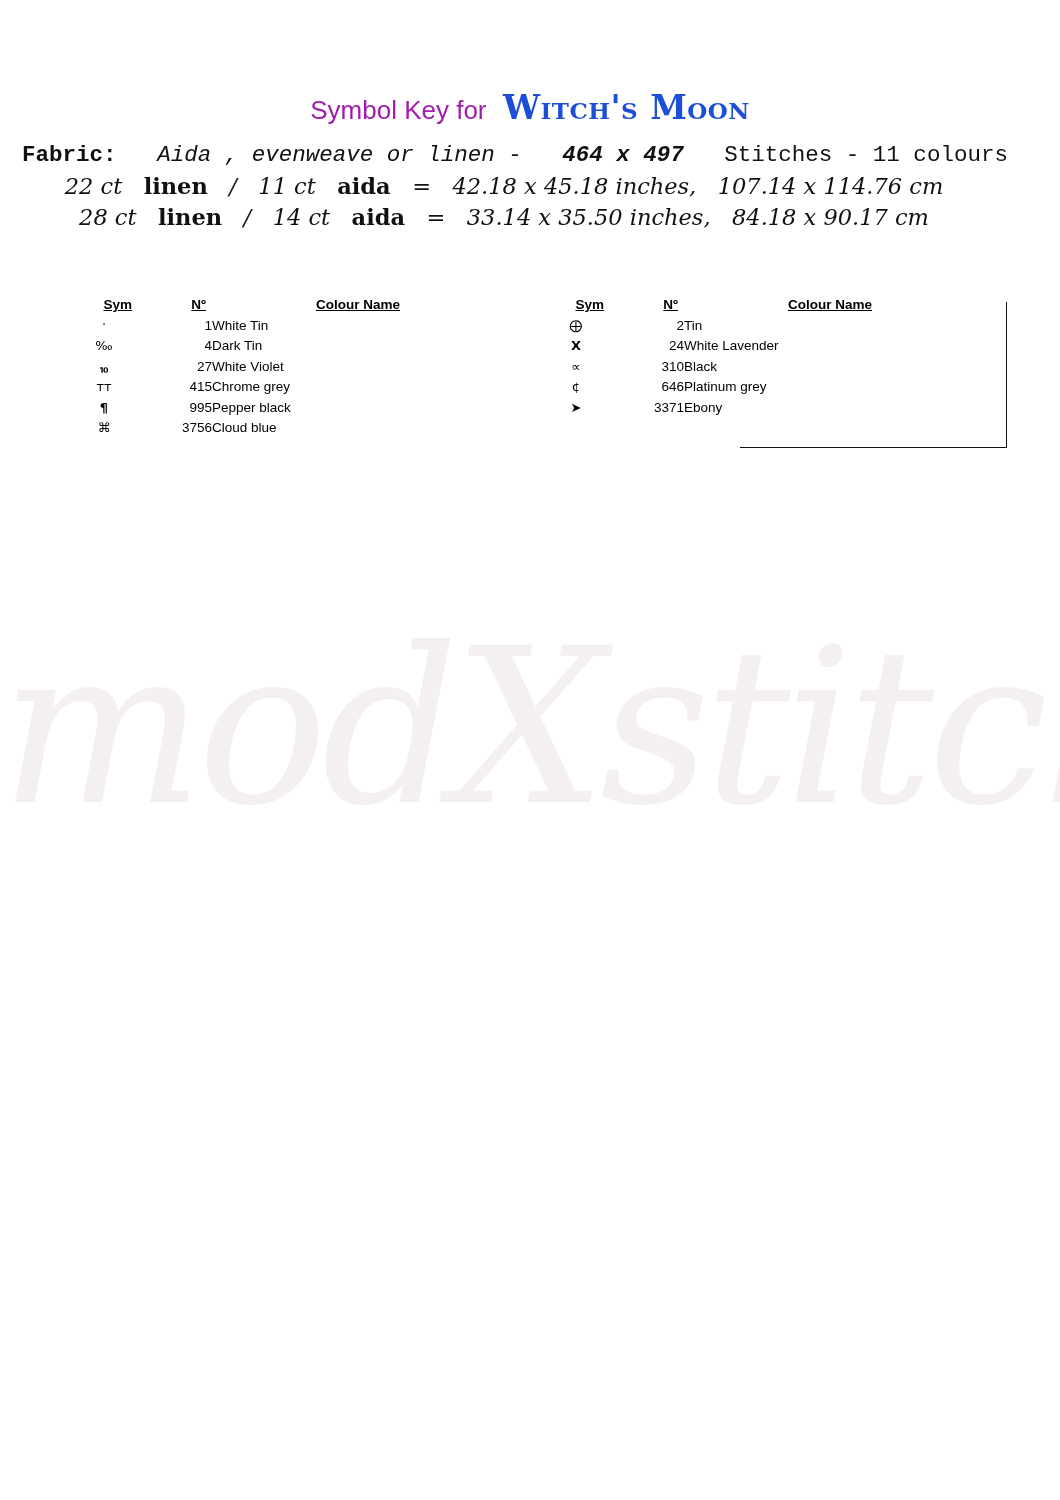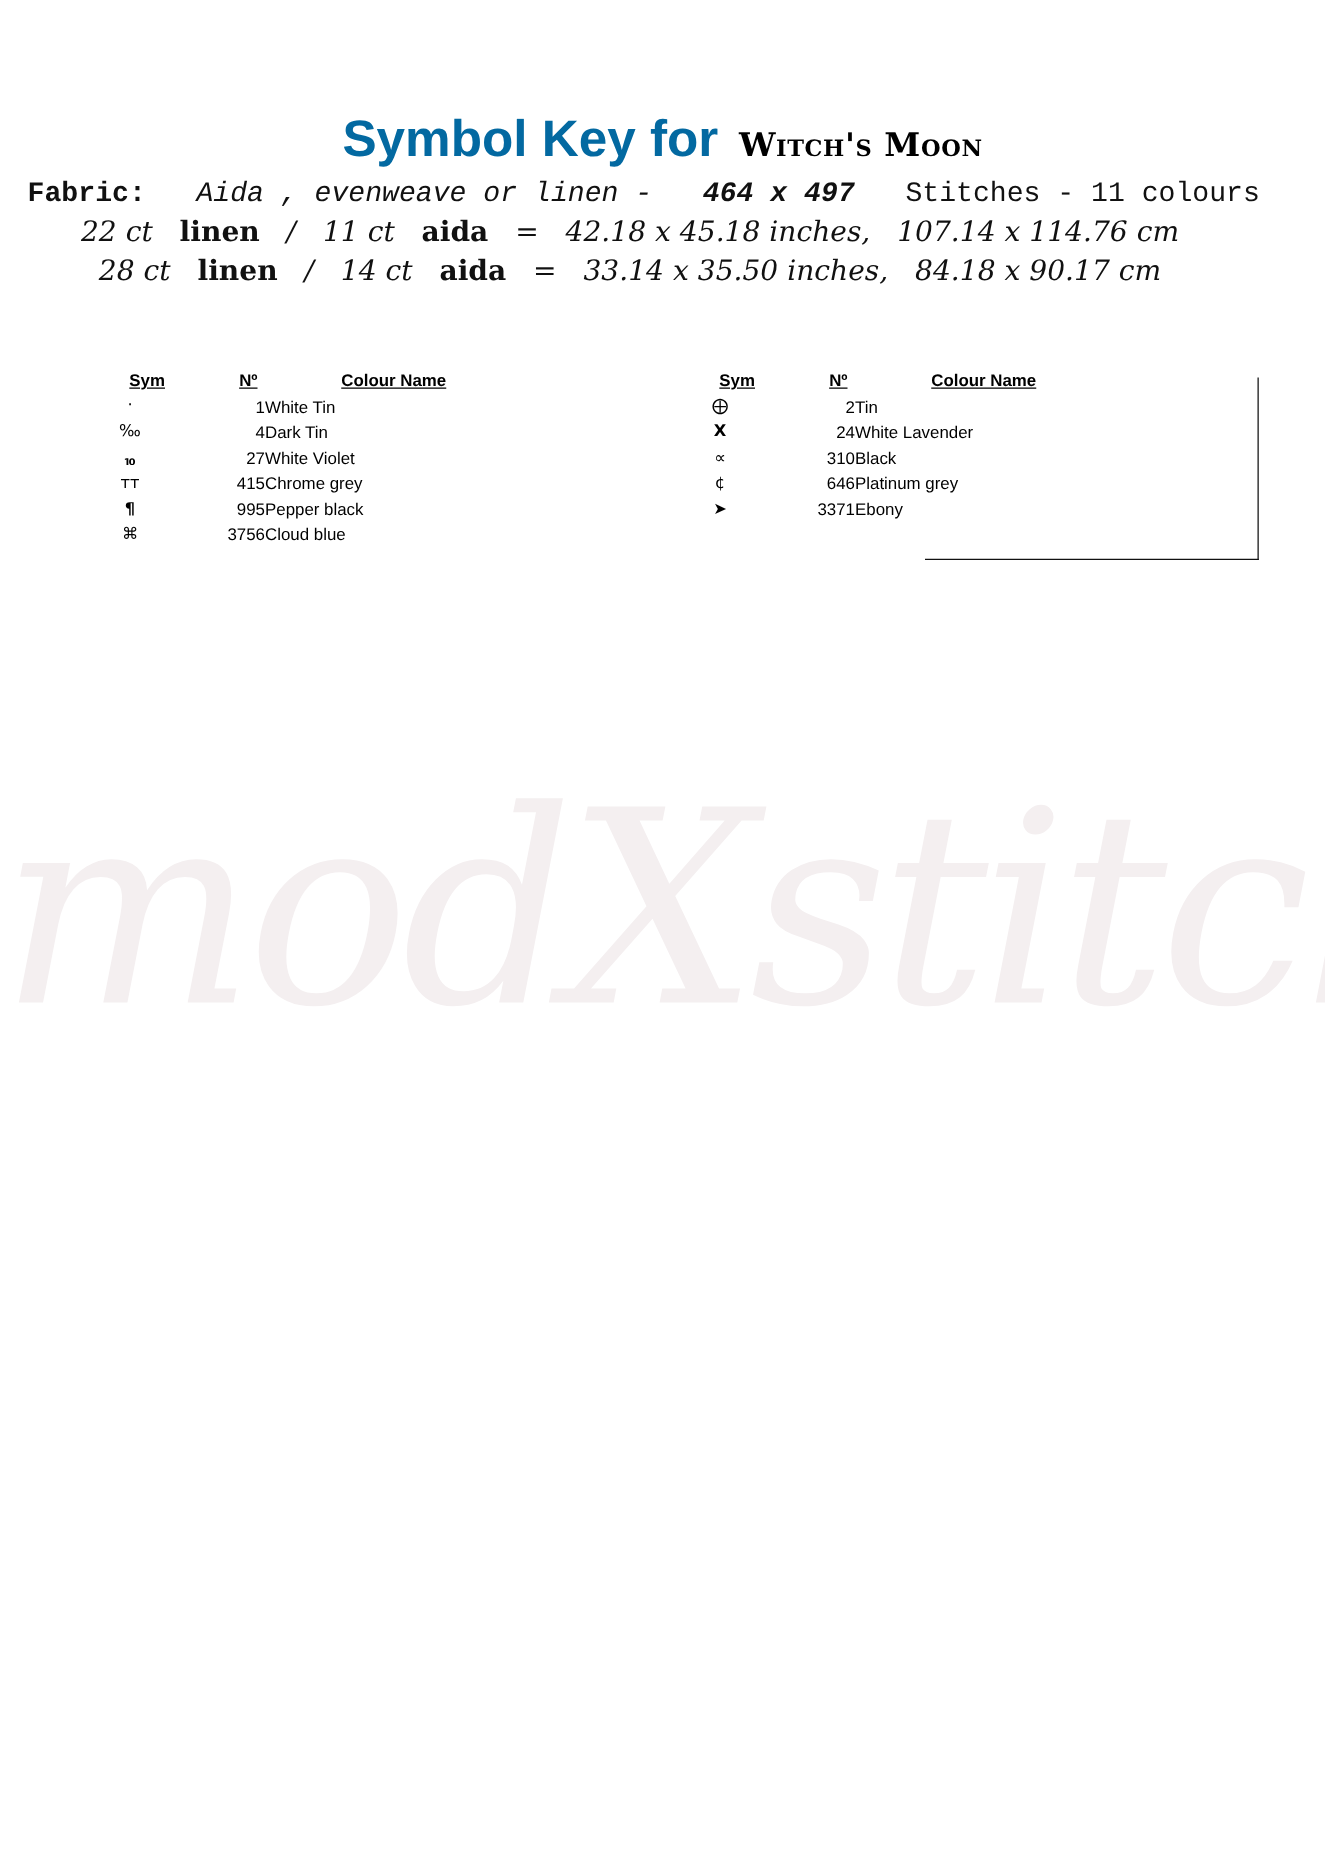--- a/index.html
+++ b/index.html
@@ -38,31 +38,30 @@
   .titlewrap {
     position: absolute;
     left: 0;
     top: 88px;
     width: 1060px;
     text-align: center;
     z-index: 2;
   }
   .title-main {
     font-family: "Liberation Sans", sans-serif;
-    font-size: 41px;
-    color: #0369a1;
+    font-size: 26px;
+    color: #a21caf;
     letter-spacing: 0px;
-    font-weight: bold;
   }
   .title-script {
     font-family: "DejaVu Serif", serif;
-    font-size: 26px;
+    font-size: 33px;
     font-weight: bold;
     font-style: normal;
-    color: #000000;
+    color: #1d4ed8;
     letter-spacing: 0.5px;
     margin-left: 12px;
     font-variant: small-caps;
     text-align: right;
   }
 
   
   .fabric-block {
     position: absolute;
     left: 0;
@@ -96,21 +95,21 @@
     border-collapse: collapse;
     font-family: "Liberation Sans", sans-serif;
     font-size: 13.5px;
     color: #000000;
   }
   table.keytab th {
     font-size: 13.5px;
     font-weight: bold;
     text-decoration: underline;
     padding: 0 0 3px 0;
-    text-align: center;
+    text-align: right;
     white-space: nowrap;
   }
   table.keytab th.c-sym { width: 56px; text-align: right; }
   table.keytab th.c-num { width: 74px; text-align: right; padding-right: 6px;}
   table.keytab th.c-name { width: 170px; padding-left: 18px; }
 
   table.keytab td {
     padding: 1px 0;
     height: 18.5px;
     vertical-align: middle;

